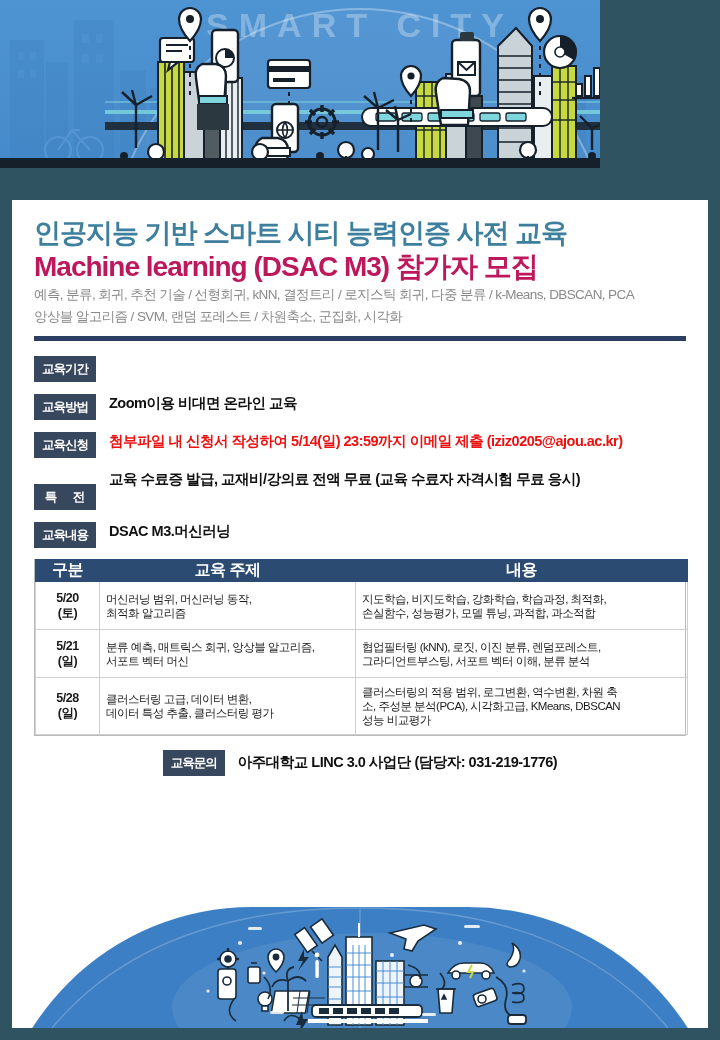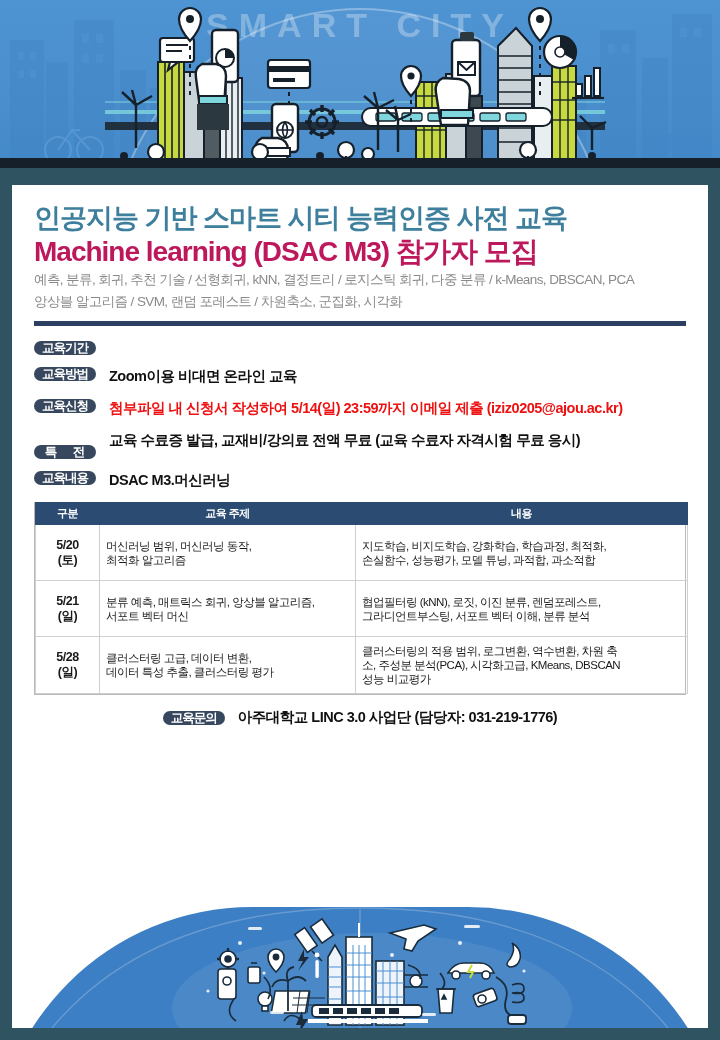--- a/index.html
+++ b/index.html
@@ -13,21 +13,21 @@
   #poster {
     position: relative;
     width: 720px; height: 1040px;
     background: #2f5360;
     overflow: hidden;
   }
 
   
   .hero {
     position: absolute; left: 0; top: 0;
-    width: 720px; height: 168px;
+    width: 600px; height: 168px;
     background: #a21caf;
     overflow: hidden;
   }
   .hero-sky {
     position: absolute; inset: 0;
     background: linear-gradient(180deg,#4e93d2 0%, #4a8ecd 60%, #4489c9 100%);
   }
   .sky-skyline {
     position: absolute; left: 0; bottom: 0; width: 720px; height: 168px;
     opacity: .35;
@@ -47,21 +47,21 @@
     font-family: "Liberation Sans", sans-serif;
   }
   .hero-art { position: absolute; left: 0; top: 0; width: 720px; height: 168px; }
   .hero-ground {
     position: absolute; left: 0; bottom: 0; width: 720px; height: 10px;
     background: #15202b;
   }
 
   
   .card {
-    position: absolute; left: 12px; top: 185px;
+    position: absolute; left: 12px; top: 200px;
     width: 696px; height: 722px;
     background: #ffffff;
   }
 
   .title-block { padding: 18px 22px 0 22px; }
   .title-1 {
     font-size: 27px; font-weight: 700; color: #3d7f9c;
     letter-spacing: -1px; line-height: 1.18; white-space: nowrap;
   }
   .title-2 {
@@ -80,57 +80,56 @@
     margin: 10px 22px 0 22px; height: 5px; background: #2c3f63;
   }
 
   
   .info { margin: 14px 0 0 0; padding: 0 22px; }
   .info-row {
     display: flex; align-items: flex-start; margin-bottom: 11px;
   }
   .badge {
     flex: 0 0 auto;
-    width: 62px; height: 14px;
+    width: 62px; height: 26px;
     background: #37475e; color: #ffffff;
     font-size: 12.5px; font-weight: 700; letter-spacing: -1px;
     display: flex; align-items: center; justify-content: center;
     margin-top: 1px;
-    border-radius: 10px;
   }
   .badge.wide-space { letter-spacing: 6px; padding-left: 6px; margin-top: 15px; }
   .info-text {
     margin-left: 13px; font-size: 14.5px; font-weight: 700;
     color: #111111; letter-spacing: -0.5px; line-height: 21px;
     white-space: nowrap;
   }
   .red { color: #ee1111; }
 
   
   .table-wrap { margin: 3px 22px 0 22px; border: 1px solid #b9b9b9; border-top: none; }
   table { width: 100%; border-collapse: collapse; table-layout: fixed; }
   thead th {
     background: #2b4b72; color: #ffffff;
-    font-size: 11px; font-weight: 700; letter-spacing: -0.5px;
+    font-size: 16px; font-weight: 700; letter-spacing: -0.5px;
     height: 22px; text-align: center; border: 1px solid #2b4b72; margin-left: 44px;
   }
   col.c-date { width: 64px; }
   col.c-topic { width: 256px; }
   col.c-content { width: 332px; }
   tbody td {
     border: 1px solid #cfcfcf;
     font-size: 11.5px; color: #1a1a1a; letter-spacing: -0.5px;
     line-height: 14px; vertical-align: middle; padding: 7px 6px;
   }
   td.date {
     text-align: center; font-weight: 700; font-size: 12.5px; line-height: 15px;
     white-space: pre-line;
   }
   td.topic, td.content { white-space: pre-line; }
-  tbody tr { height: 56px; }
+  tbody tr { height: 48px; }
 
   
   .contact { display: flex; align-items: center; margin: 13px 22px 0 22px; justify-content: center; }
   .contact-text {
     margin-left: 13px; font-size: 14.5px; font-weight: 700;
     color: #111111; letter-spacing: -0.5px; white-space: nowrap;
   }
 
   
   .footer {

